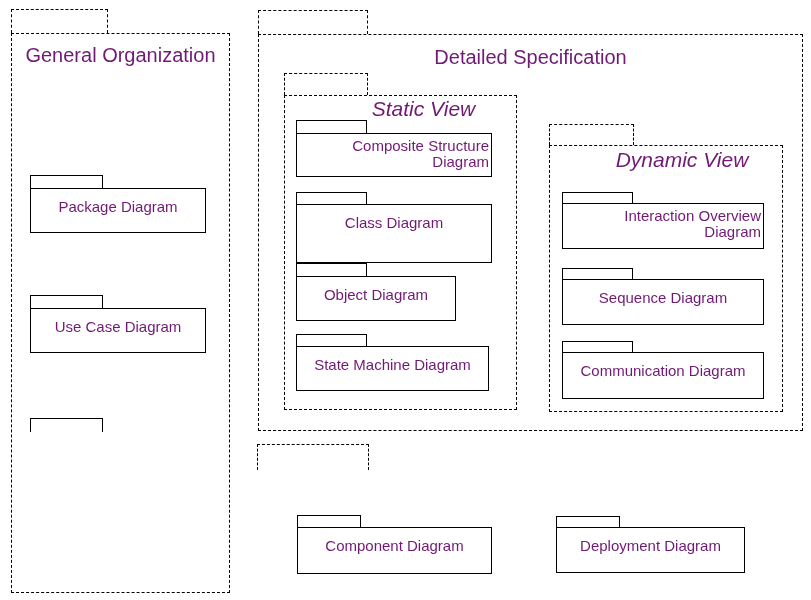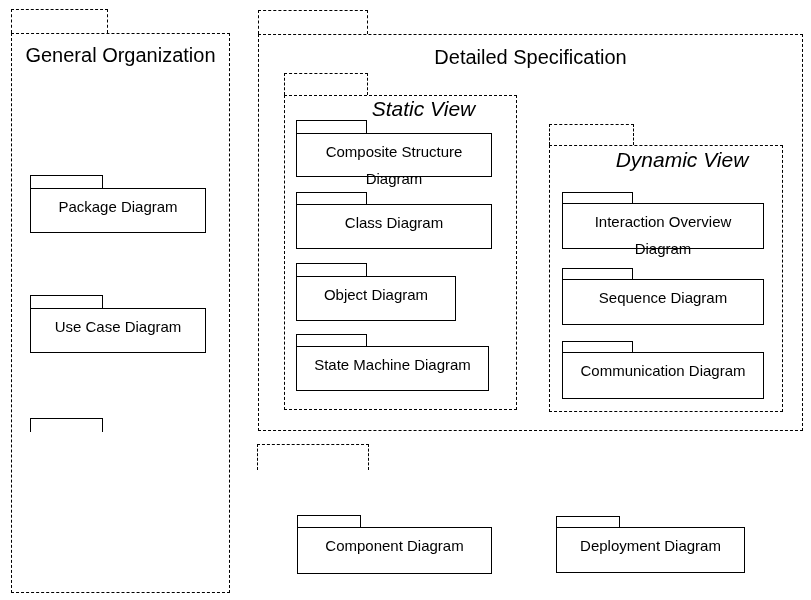--- a/index.html
+++ b/index.html
@@ -2,21 +2,21 @@
 <html><head>
 <meta charset="utf-8">
 <style>
   html, body { margin: 0; padding: 0; background: #ffffff; }
   #canvas {
     position: relative;
     width: 811px;
     height: 600px;
     background: #ffffff;
     font-family: "Liberation Sans", sans-serif;
-    color: #000000;
+    color: #701a75;
     overflow: hidden;
   }
   
   .tab {
     position: absolute;
     background: #ffffff;
     border: 1.5px solid #000000;
     border-bottom: none;
     box-sizing: border-box;
   }
@@ -43,21 +43,21 @@
     line-height: 18px;
   }
   .lbl {
     position: absolute;
     left: 2px; right: 2px; top: 0;
     text-align: center;
     font-size: 15px;
     line-height: 18px;
     padding-top: 9px;
   }
-  .lbl.two-line { padding-top: 4px; line-height: 27px; }
+  .lbl.two-line { padding-top: 4px; line-height: 16px; text-align: right; }
 </style>
 </head>
 <body>
 
 <div id="canvas">
 
   <div class="tab dashed" style="left:11px;top:9px;width:97px;height:24px"></div>
   <div class="pkgbody dashed" style="left:11px;top:33px;width:219px;height:560px">
     <div class="title" style="padding-top:9px">General Organization</div>
   </div>
@@ -90,21 +90,21 @@
   </div>
 
   <div class="tab" style="left:30px;top:418px;width:73px;height:14px"></div>
 
   <div class="tab" style="left:296px;top:120px;width:71px;height:13px"></div>
   <div class="pkgbody" style="left:296px;top:133px;width:196px;height:44px">
     <div class="lbl two-line">Composite Structure Diagram</div>
   </div>
 
   <div class="tab" style="left:296px;top:192px;width:71px;height:12px"></div>
-  <div class="pkgbody" style="left:296px;top:204px;width:196px;height:45px">
+  <div class="pkgbody" style="left:296px;top:204px;width:196px;height:59px">
     <div class="lbl">Class Diagram</div>
   </div>
 
   <div class="tab" style="left:296px;top:263px;width:71px;height:13px"></div>
   <div class="pkgbody" style="left:296px;top:276px;width:160px;height:45px">
     <div class="lbl">Object Diagram</div>
   </div>
 
   <div class="tab" style="left:296px;top:334px;width:71px;height:12px"></div>
   <div class="pkgbody" style="left:296px;top:346px;width:193px;height:45px">

